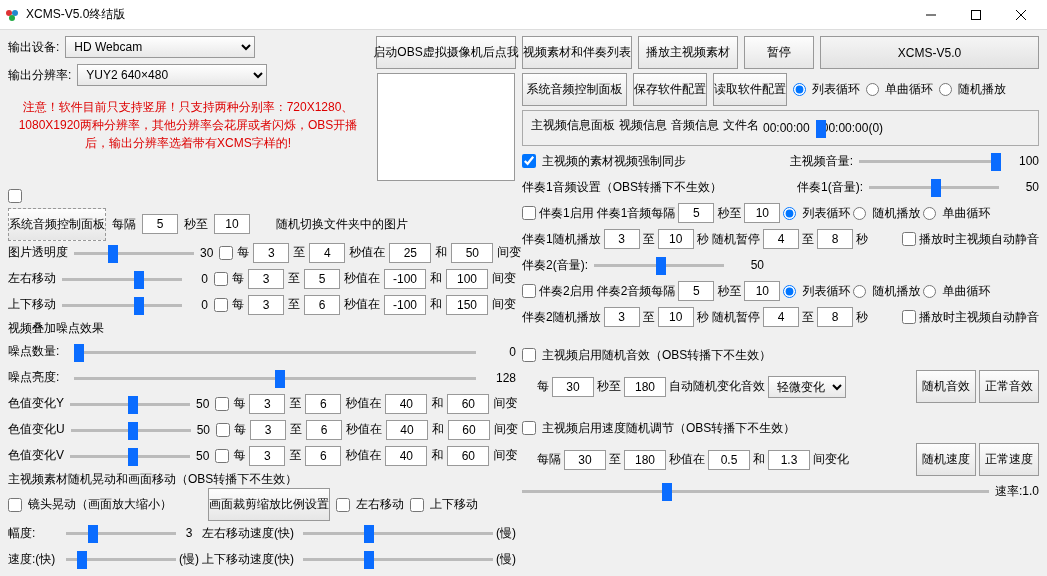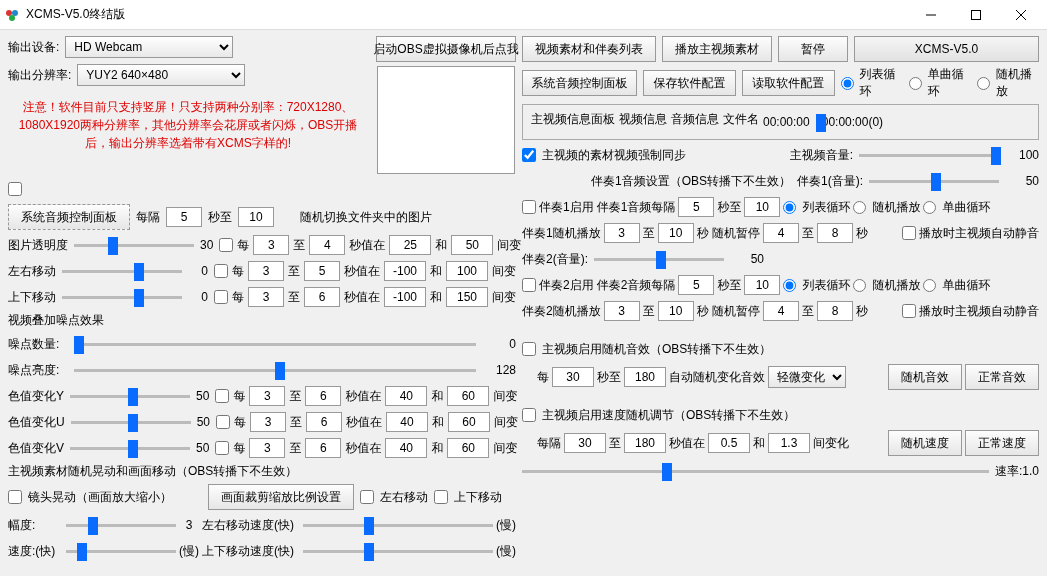--- a/index.html
+++ b/index.html
@@ -12,23 +12,23 @@
 .winbtn { width: 45px; height: 30px; display: flex; align-items: center; justify-content: center; cursor: pointer; }
 
 .main { display: flex; padding: 6px 8px 6px 8px; gap: 2px; height: calc(576px - 30px); }
 .col-left { width: 508px; display: flex; flex-direction: column; gap: 4px; }
 .col-right { flex: 1; display: flex; flex-direction: column; gap: 4px; padding-left: 4px; }
 
 .row { display: flex; align-items: center; gap: 6px; min-height: 22px; }
 .label { white-space: nowrap; }
 
 select { height: 22px; border: 1px solid #999; background: linear-gradient(#fff,#e8e8e8); padding: 0 4px; font-size: 12px; }
-select.wide { width: 168px; }
-
-.btn { height: 26px; padding: 0 12px; border: 1px solid #999; background: linear-gradient(#fdfdfd,#e6e6e6); cursor: pointer; display: inline-flex; align-items: center; justify-content: center; min-width: 60px; white-space: nowrap; }
+select.wide { width: 190px; }
+
+.btn { height: 33px; padding: 0 0; border: 1px solid #999; background: linear-gradient(#fdfdfd,#e6e6e6); cursor: pointer; display: inline-flex; align-items: center; justify-content: center; min-width: 60px; white-space: nowrap; }
 .btn.dashed { border-style: dashed; }
 
 .preview { width: 138px; height: 108px; border: 1px solid #999; background: #fff; }
 
 .warn { color: #d00; text-align: center; line-height: 1.5; padding: 6px 6px; font-size: 12px; }
 
 input[type=checkbox] { width: 14px; height: 14px; }
 input.num { width: 36px; height: 20px; text-align: center; border: 1px solid #999; background: #fff; }
 input.num.w4 { width: 42px; }
 .slider { position: relative; flex: 1; height: 18px; }
@@ -338,21 +338,21 @@
     <span style="flex:1;">主视频的素材视频强制同步</span>
     <span>主视频音量:</span>
     <div class="slider" style="width:140px; flex:0 0 140px;">
           <div class="track"></div>
           <div class="thumb" style="left:94%;"></div>
         </div>
     <span class="valw">100</span>
   </div>
 
   <div class="row">
-    <span style="flex:1;text-align:right;">伴奏1音频设置（OBS转播下不生效）</span>
+    <span style="flex:1;">伴奏1音频设置（OBS转播下不生效）</span>
     <span>伴奏1(音量):</span>
     <div class="slider" style="width:130px; flex:0 0 130px;">
           <div class="track"></div>
           <div class="thumb" style="left:48%;"></div>
         </div>
     <span class="valw">50</span>
   </div>
   <div class="row tight">
     <input type="checkbox" style="">
         <span>伴奏1启用</span>

